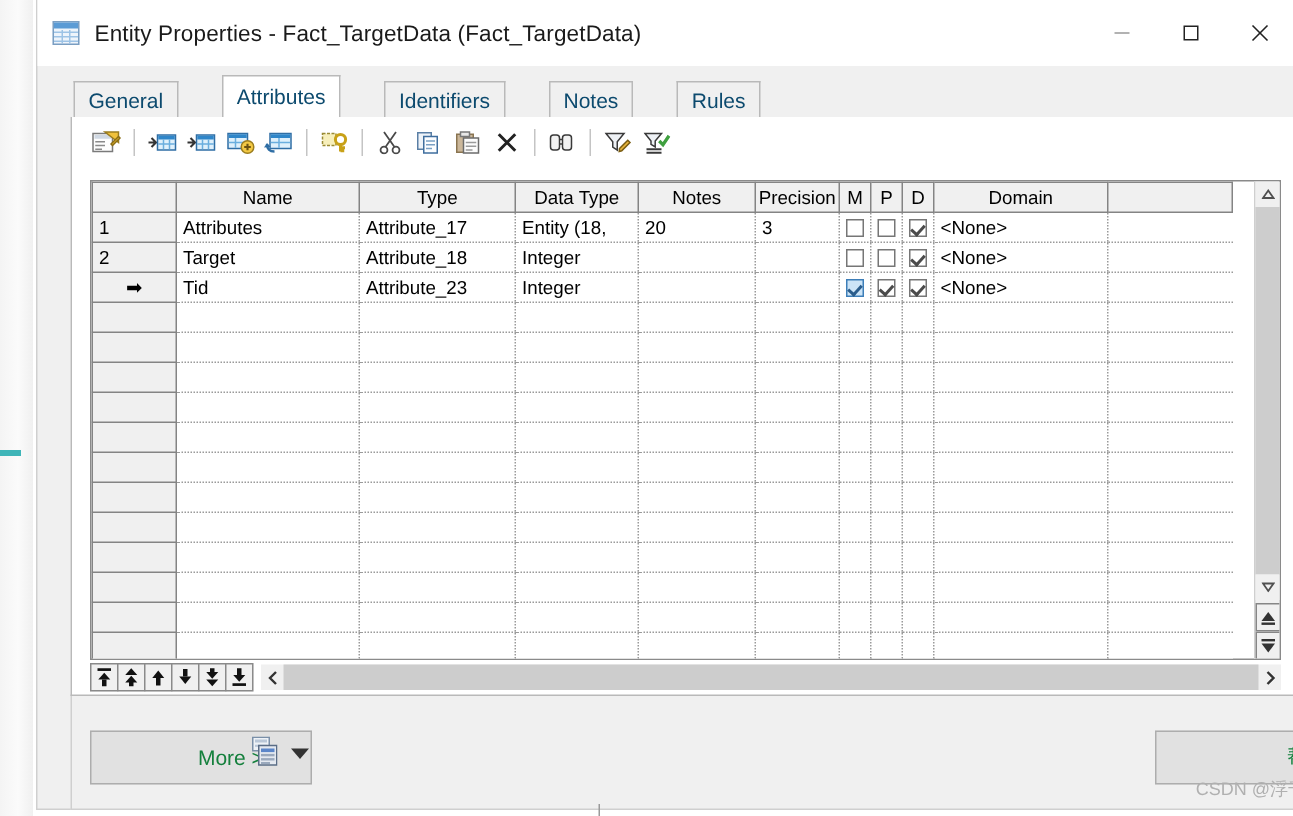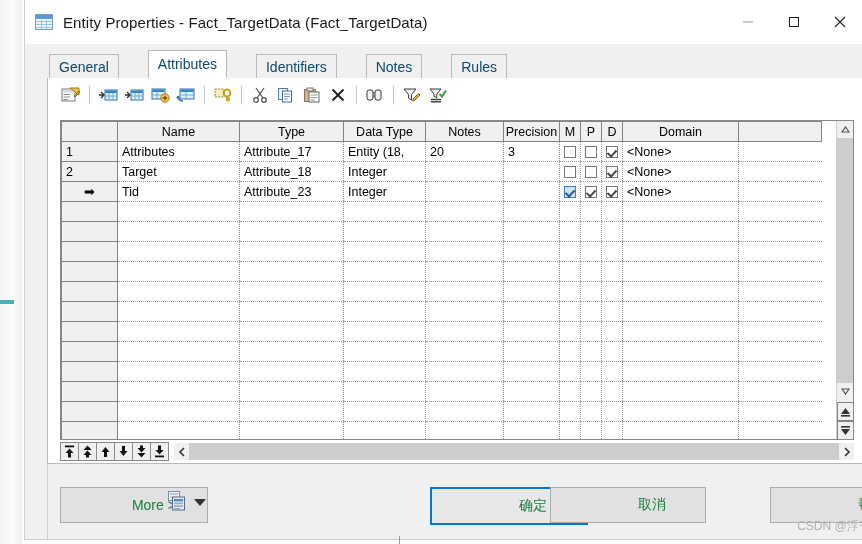--- a/index.html
+++ b/index.html
@@ -591,22 +591,20 @@
           <rect x="2" y="5.5" width="8" height="1.4" fill="#b9c7d8"></rect>
           <rect x="4.5" y="6" width="12" height="13" fill="#e4e9f0" stroke="#5a6d86"></rect>
           <rect x="6" y="8" width="9" height="2.4" fill="#5b86c9"></rect>
           <rect x="6" y="11.6" width="9" height="1.6" fill="#9aa9bd"></rect>
           <rect x="6" y="14.4" width="9" height="1.6" fill="#9aa9bd"></rect>
           <rect x="6" y="17" width="6" height="1.4" fill="#9aa9bd"></rect>
         </svg>
       </div>
       <div class="repcaret"></div>
 
-      <div class="btn default fbtn" style="left:382px">确定</div>
-      <div class="btn fbtn" style="left:502px">取消</div>
       <div class="btn fbtn" style="left:722px">帮助</div>
 
       <div class="watermark">CSDN @浮千Z</div>
     </div>
 
   </div>
 
   <div class="tabstrip">
     <div class="tabs">
         <div class="tab">General</div>

